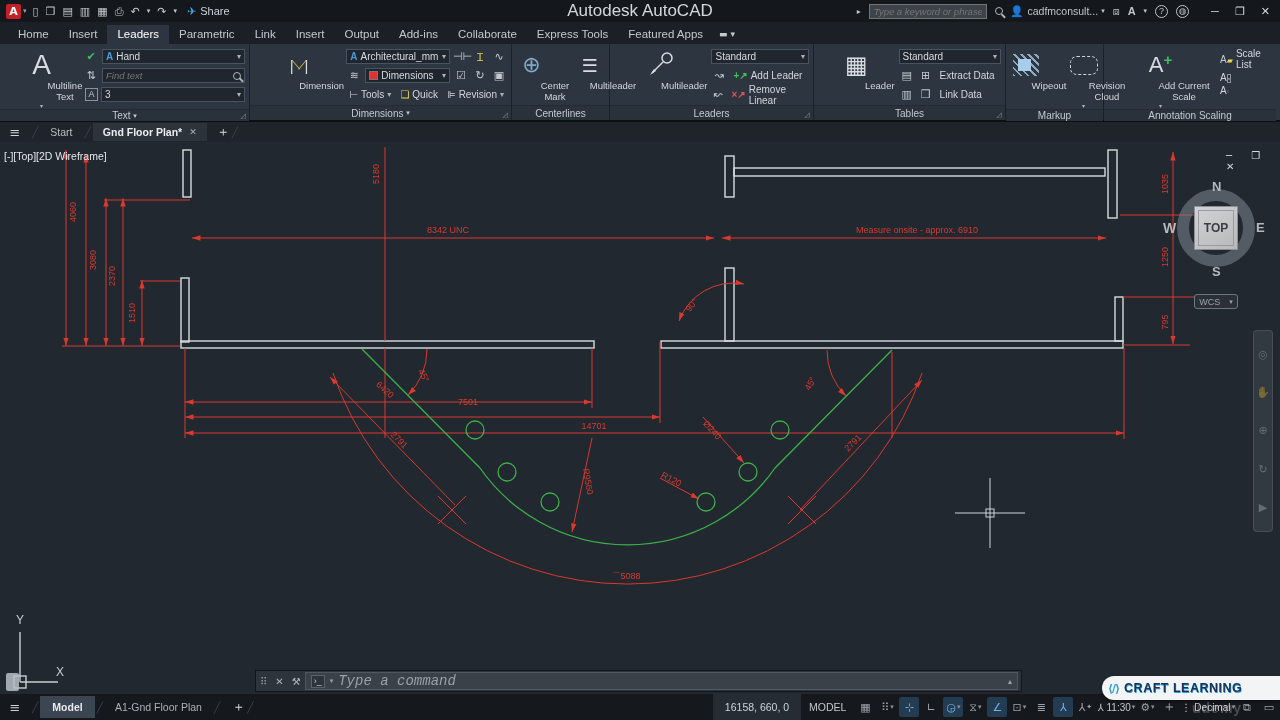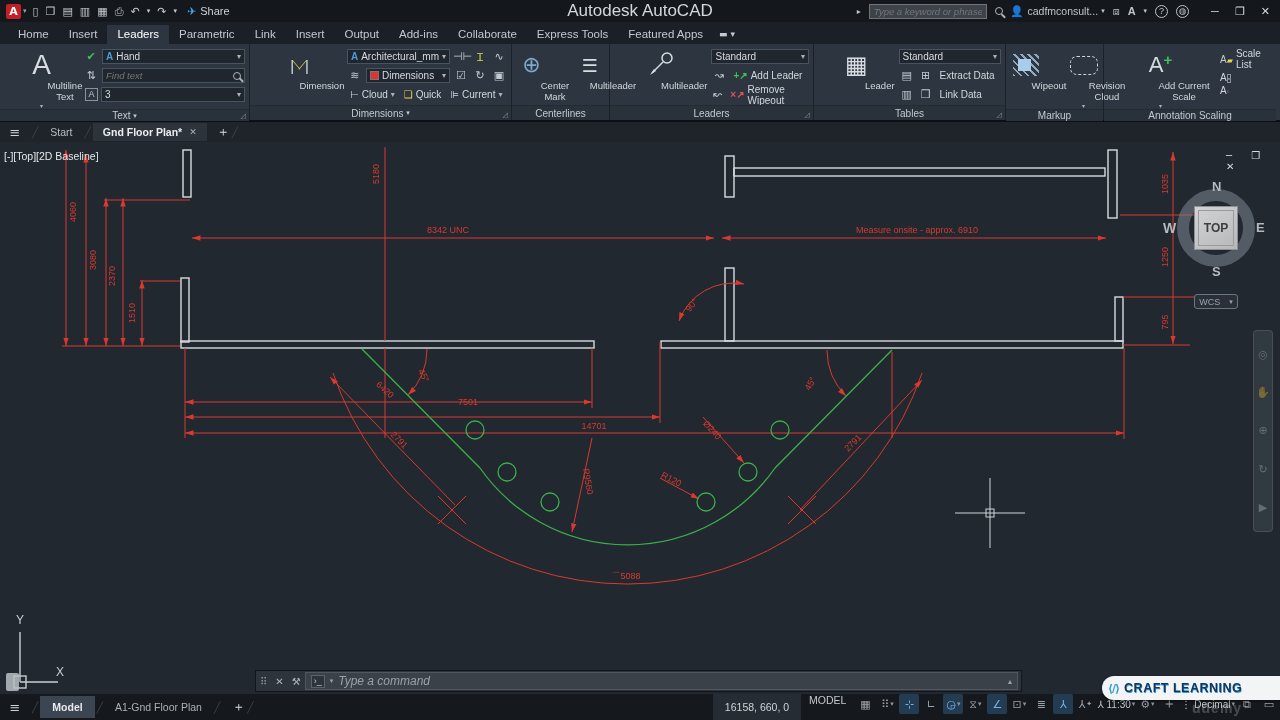--- a/index.html
+++ b/index.html
@@ -79,29 +79,29 @@
   .wcs-pill { position:absolute; left:1194px; top:152px; width:44px; height:15px; background:#2b3038; border:1px solid #6b7684; border-radius:3px; display:flex; align-items:center; justify-content:center; gap:9px; font-size:9px; color:#9aa2ab; }
   .navbar-float { position:absolute; left:1253px; top:188px; width:20px; height:202px; background:rgba(150,160,170,0.14); border:1px solid rgba(170,180,190,0.18); border-radius:4px; display:flex; flex-direction:column; align-items:center; justify-content:space-around; padding:4px 0; }
   .navbar-float span { color:rgba(200,206,212,0.35); font-size:11px; }
 
   
   .cmdline { position:absolute; left:255px; top:670px; width:767px; height:22px; background:#2e343b; border:1px solid #121519; display:flex; align-items:center; z-index:5; }
   .cmd-grip { color:#8d959d; font-size:10px; padding:0 4px; }
   .cmd-ctl { color:#aeb5bc; font-size:10px; padding:0 4px; }
   .cmd-field { flex:1; height:18px; margin-right:3px; background:#3a4149; border:1px solid #50575f; display:flex; align-items:center; padding:0 5px; gap:5px; }
   .cmd-prompt-icon { font-size:9px; color:#c9cfd6; background:#2e343b; border:1px solid #5a626b; padding:0 2px; line-height:11px; }
-  .cmd-placeholder { font-style:italic; font-size:12px; color:#9aa1a8; font-family:Liberation Sans, sans-serif; }
+  .cmd-placeholder { font-style:italic; font-size:14px; color:#9aa1a8; font-family:Liberation Mono, monospace; }
   .cmd-up { margin-left:auto; color:#9aa1a8; font-size:8px; }
   .palette-grip { position:absolute; left:6px; top:673px; width:13px; height:18px; background:#b9bfc4; border-radius:2px; opacity:0.85; z-index:5; }
 
   
   .statusbar { position:absolute; left:0; top:694px; width:1280px; height:26px; background:#15181c; display:flex; align-items:center; font-size:10.5px; }
   .sb-model-tab { padding:5px 12px; background:#3c4552; color:#e8eaed; font-weight:bold; }
   .sb-layout-tab { padding:5px 10px; color:#aab1b8; }
-  .sb-right { margin-left:auto; display:flex; align-items:flex-start; height:100%; }
+  .sb-right { margin-left:auto; display:flex; align-items:center; height:100%; }
   .coords { background:#262c33; color:#cfd3d7; padding:0 12px; height:100%; display:flex; align-items:center; font-size:10.5px; }
   .sb-mode { padding:0 8px; color:#c3c9cf; }
   .sbi { min-width:20px; height:20px; display:flex; align-items:center; justify-content:center; color:#9ba2a9; font-size:11px; margin:0 1px; gap:1px; }
   .sbi.active { background:#243c52; color:#6fb3e8; border-radius:2px; }
   .sbi .dd { font-size:7px; color:#8a929b; }
   .sbi.texty { font-size:10px; color:#c3c9cf; }
   .udemy-mark { position:absolute; left:1192px; top:700px; font-size:14px; font-weight:bold; color:#ffffff; opacity:0.22; letter-spacing:1px; z-index:6; }
   .craft-badge { position:absolute; left:1102px; top:676px; width:178px; height:24px; background:#f2f4f6; border-radius:12px 0 0 12px; display:flex; align-items:center; padding-left:6px; gap:5px; z-index:8; box-shadow:0 1px 3px rgba(0,0,0,0.5); }
   .craft-logo { color:#2e9bd6; font-weight:bold; font-size:11px; letter-spacing:-1px; }
   .craft-text { font-weight:bold; font-size:12.5px; color:#16355e; letter-spacing:0.5px; text-shadow:0.5px 0.5px 0 #2e9bd6; white-space:nowrap; }
@@ -234,30 +234,30 @@
             <span>Dimensions</span>
             <span class="caret glyph">▾</span>
           </div>
           <span class="sicon glyph">☑</span>
           <span class="sicon glyph">↻</span>
           <span class="sicon glyph">▣</span>
         </div>
         <div class="rrow">
           <div class="minibtn">
             <span class="glyph">⊢</span>
-            <span>Cloud</span>
+            <span>Tools</span>
             <span class="caret glyph">▾</span>
           </div>
           <div class="minibtn">
             <span class="glyph" style="color:#e8d44d;">❏</span>
             <span>Quick</span>
           </div>
           <div class="minibtn">
             <span class="glyph">⊫</span>
-            <span>Current</span>
+            <span>Revision</span>
             <span class="caret glyph">▾</span>
           </div>
         </div>
       </div>
     </div>
     <div class="panel-footer">
       <span>Dimensions</span>&nbsp;<span style="font-size:7px;">▾</span>
       <span class="exp glyph">◿</span>
     </div>
   </div>
@@ -301,21 +301,21 @@
           <span class="sicon glyph">↝</span>
           <div class="minibtn">
             <span class="greenplus">+↗</span>
             <span>Add Leader</span>
           </div>
         </div>
         <div class="rrow">
           <span class="sicon glyph">↜</span>
           <div class="minibtn">
             <span class="redx">×↗</span>
-            <span>Remove Wipeout</span>
+            <span>Remove Linear</span>
           </div>
         </div>
       </div>
     </div>
     <div class="panel-footer">
       <span>Leaders</span>
       <span class="exp glyph">◿</span>
     </div>
   </div>
 
@@ -519,21 +519,21 @@
         <text x="694" y="165" transform="rotate(-52 694 165)" fill="#d9392e" font-size="9" text-anchor="middle">90°</text>
         <text x="585" y="340" transform="rotate(80 585 340)" fill="#d9392e" font-size="9" text-anchor="middle">R9560</text>
         <text x="670" y="340" transform="rotate(27 670 340)" fill="#d9392e" font-size="9" text-anchor="middle">R120</text>
         <text x="710" y="290" transform="rotate(47 710 290)" fill="#d9392e" font-size="9" text-anchor="middle">Ø240</text>
         <text x="626" y="437" transform="rotate(0 626 437)" fill="#d9392e" font-size="9" text-anchor="middle">⌒5088</text>
         <text x="20" y="482" transform="rotate(0 20 482)" fill="#c9cdd1" font-size="12" text-anchor="middle">Y</text>
         <text x="60" y="534" transform="rotate(0 60 534)" fill="#c9cdd1" font-size="12" text-anchor="middle">X</text>
       </g>
   </svg>
 
-  <div class="vp-label">[-][Top][2D Baseline]</div>
+  <div class="vp-label">[-][Top][2D Wireframe]</div>
   <div class="vp-controls glyph">─ ❐ ✕</div>
 
   <div class="viewcube">
     <div class="vc-ring"></div>
     <div class="vc-n">N</div>
     <div class="vc-s">S</div>
     <div class="vc-w">W</div>
     <div class="vc-e">E</div>
     <div class="vc-face">
       <div class="inner">TOP</div>

